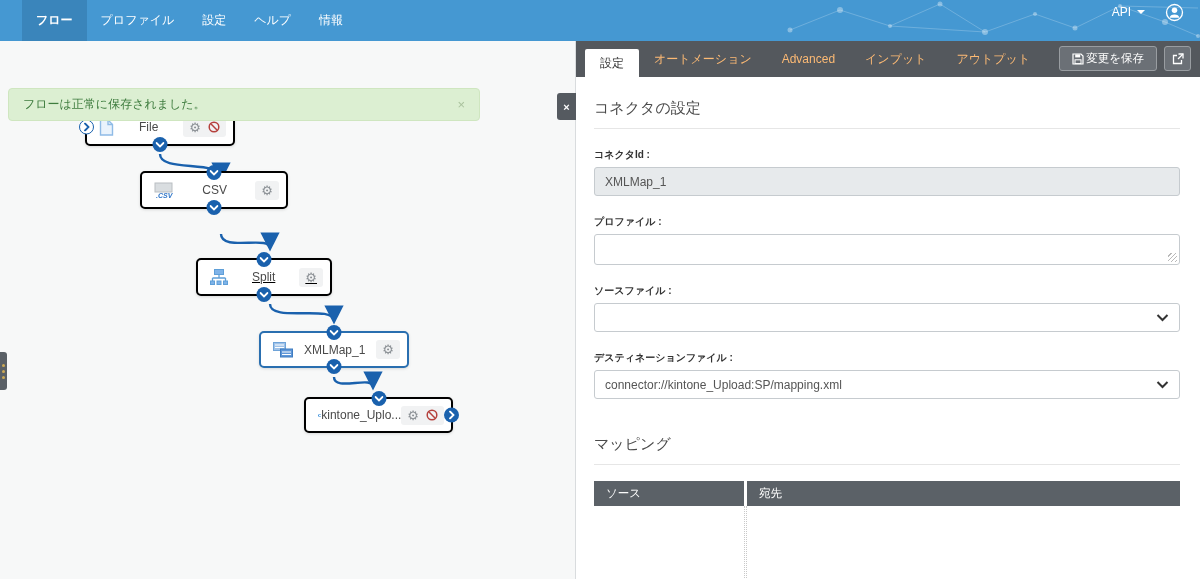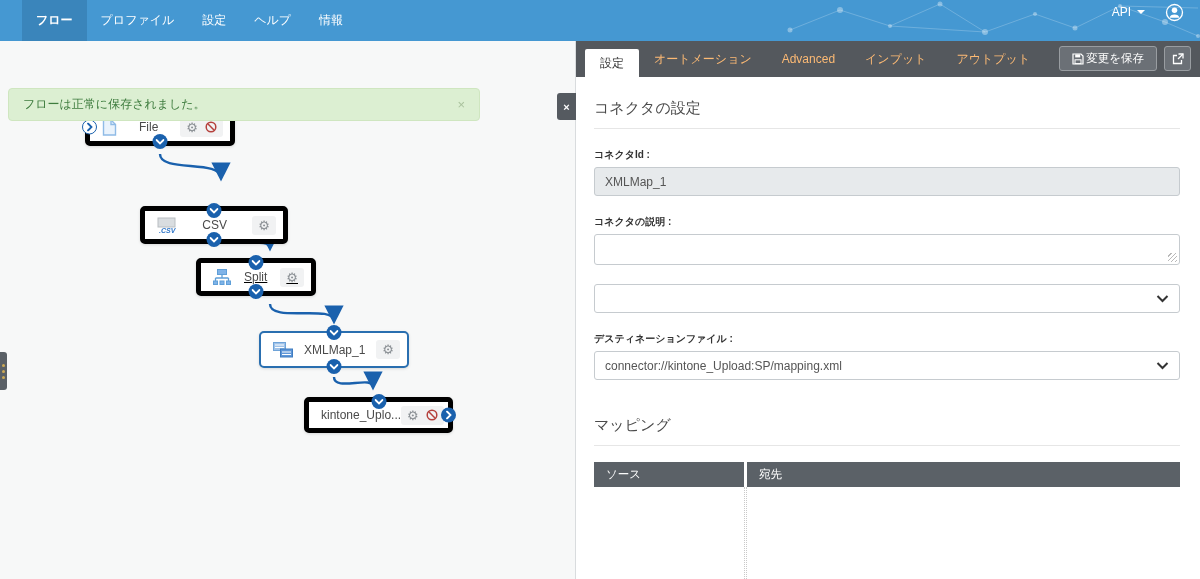--- a/index.html
+++ b/index.html
@@ -12,21 +12,21 @@
   .nav-item.active { background:#3a85bb;font-weight:bold; }
   .nav-right { position:absolute; right:16px; top:0; height:24px; display:flex; align-items:center; gap:20px; z-index:2;}
   .api { color:#fff; font-size:12px; display:flex; align-items:center; gap:6px; cursor:pointer; }
   .caret { width:0; height:0; border-left:4px solid transparent; border-right:4px solid transparent; border-top:4px solid #fff; }
   .net-pattern { position:absolute; right:0; top:0; z-index:1; }
 
   
   .canvas { position:absolute; left:0; top:41px; width:575px; height:538px; background:#f7f8f8; overflow:hidden; }
   .wires { position:absolute; left:0; top:0; z-index:2; pointer-events:none; }
 
-  .node { position:absolute; background:#fff; border:5px solid #000000; border-radius:5px; box-shadow:0 1px 3px rgba(0,0,0,.13); display:flex; align-items:center; padding:0 7px 0 12px; z-index:3; }
+  .node { position:absolute; background:#fff; border:2px solid #000000; border-radius:5px; box-shadow:0 1px 3px rgba(0,0,0,.13); display:flex; align-items:center; padding:0 7px 0 12px; z-index:3; }
   .node.selected { border:2px solid #2a6fb0; }
   .nlabel { flex:1; text-align:center; font-size:12px; color:#4a4a4a; }
   .controls { background:#f1f2f3; border-radius:3px; display:flex; align-items:center; gap:7px; padding:3px 6px; }
   .gear { font-size:13px; line-height:1; color:#8b9095; cursor:pointer; }
 
   .port { position:absolute; width:15px; height:15px; border-radius:50%; background:#1a61ad; display:flex; align-items:center; justify-content:center; z-index:4; cursor:pointer; }
   .port.top { top:-8px; left:50%; transform:translateX(-50%); }
   .port.bottom { bottom:-8px; left:50%; transform:translateX(-50%); }
   .port.right { right:-8px; top:50%; transform:translateY(-50%); }
   .port.left-in { left:-8px; top:50%; transform:translateY(-50%); background:#fff; border:1.5px solid #1a61ad; }
@@ -152,42 +152,42 @@
             <path d="M1,1 L4.5,4.5 L1,8" stroke="#1a61ad" stroke-width="1.8" fill="none" stroke-linecap="round"></path>
           </svg>
       </span>
       <span class="port bottom">
         <svg width="9" height="6">
             <path d="M1,1 L4.5,4.5 L8,1" stroke="#fff" stroke-width="1.8" fill="none" stroke-linecap="round"></path>
           </svg>
       </span>
     </div>
 
-    <div class="node" style="left:140px; top:165px; width:148px; height:38px;">
+    <div class="node" style="left:140px; top:130px; width:148px; height:38px;">
       <svg width="20" height="17" viewBox="0 0 20 17">
         <rect x="1" y="1" width="17" height="9" fill="#d9dde0" stroke="#b9bec2"></rect>
         <text x="2" y="16" font-size="7" font-style="italic" font-weight="bold" fill="#2e75c8" font-family="Liberation Sans, sans-serif">.CSV</text>
       </svg>
       <span class="nlabel">CSV</span>
       <span class="controls">
         <span class="gear">⚙</span>
       </span>
       <span class="port top">
         <svg width="9" height="6">
             <path d="M1,1 L4.5,4.5 L8,1" stroke="#fff" stroke-width="1.8" fill="none" stroke-linecap="round"></path>
           </svg>
       </span>
       <span class="port bottom">
         <svg width="9" height="6">
             <path d="M1,1 L4.5,4.5 L8,1" stroke="#fff" stroke-width="1.8" fill="none" stroke-linecap="round"></path>
           </svg>
       </span>
     </div>
 
-    <div class="node" style="left:196px; top:217px; width:120px; height:38px;text-decoration:underline;">
+    <div class="node" style="left:196px; top:217px; width:136px; height:38px;text-decoration:underline;">
       <svg width="18" height="17" viewBox="0 0 18 17">
         <rect x="4.5" y="0.5" width="9" height="5" fill="#7fb3e8" stroke="#5f9fd8"></rect>
         <path d="M9,5.5 V9 M2.5,9 H15.5 M2.5,9 V12 M15.5,9 V12" stroke="#5f9fd8" stroke-width="1.3" fill="none"></path>
         <rect x="0.5" y="12" width="4" height="3.5" fill="#7fb3e8" stroke="#5f9fd8"></rect>
         <rect x="13.5" y="12" width="4" height="3.5" fill="#7fb3e8" stroke="#5f9fd8"></rect>
         <rect x="7" y="12" width="4" height="3.5" fill="#7fb3e8" stroke="#5f9fd8"></rect>
       </svg>
       <span class="nlabel">Split</span>
       <span class="controls">
         <span class="gear">⚙</span>
@@ -293,28 +293,29 @@
 
     <div class="panel-body">
       <div class="section-title">コネクタの設定</div>
 
       <div class="field">
         <div class="flabel">コネクタId :</div>
         <div class="control disabled">XMLMap_1</div>
       </div>
 
       <div class="field">
-        <div class="flabel">コネクタの説明 :</div>
+        <div class="flabel">プロファイル :</div>
         <div class="control" style="height:31px;">
           <span></span>
           <span class="resize-handle"></span>
         </div>
       </div>
 
       <div class="field">
+        <div class="flabel">ソースファイル :</div>
         <div class="control select">
           <span></span>
           <svg class="chev" width="13" height="8">
             <path d="M1.5,1 L6.5,6 L11.5,1" stroke="#333" stroke-width="2" fill="none"></path>
           </svg>
         </div>
       </div>
 
       <div class="field">
         <div class="flabel">デスティネーションファイル :</div>

